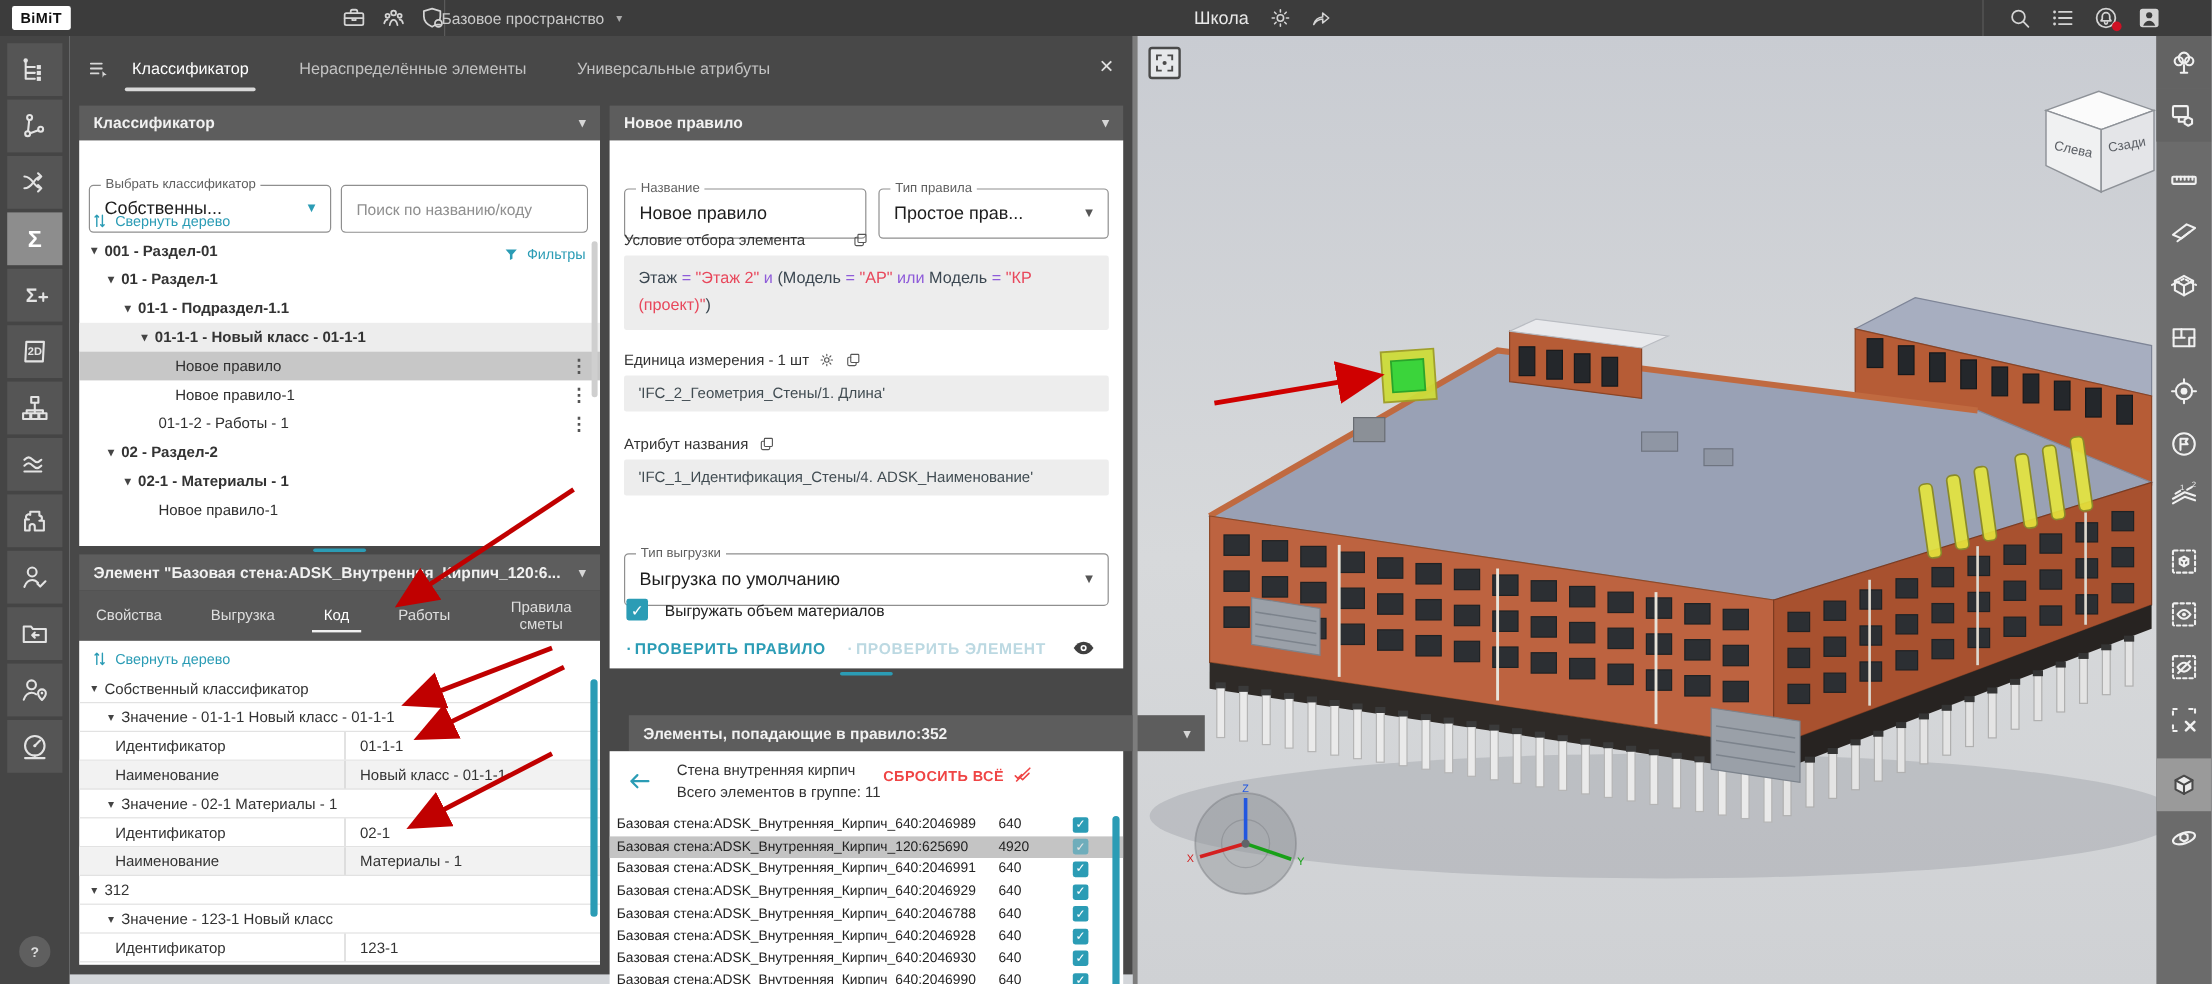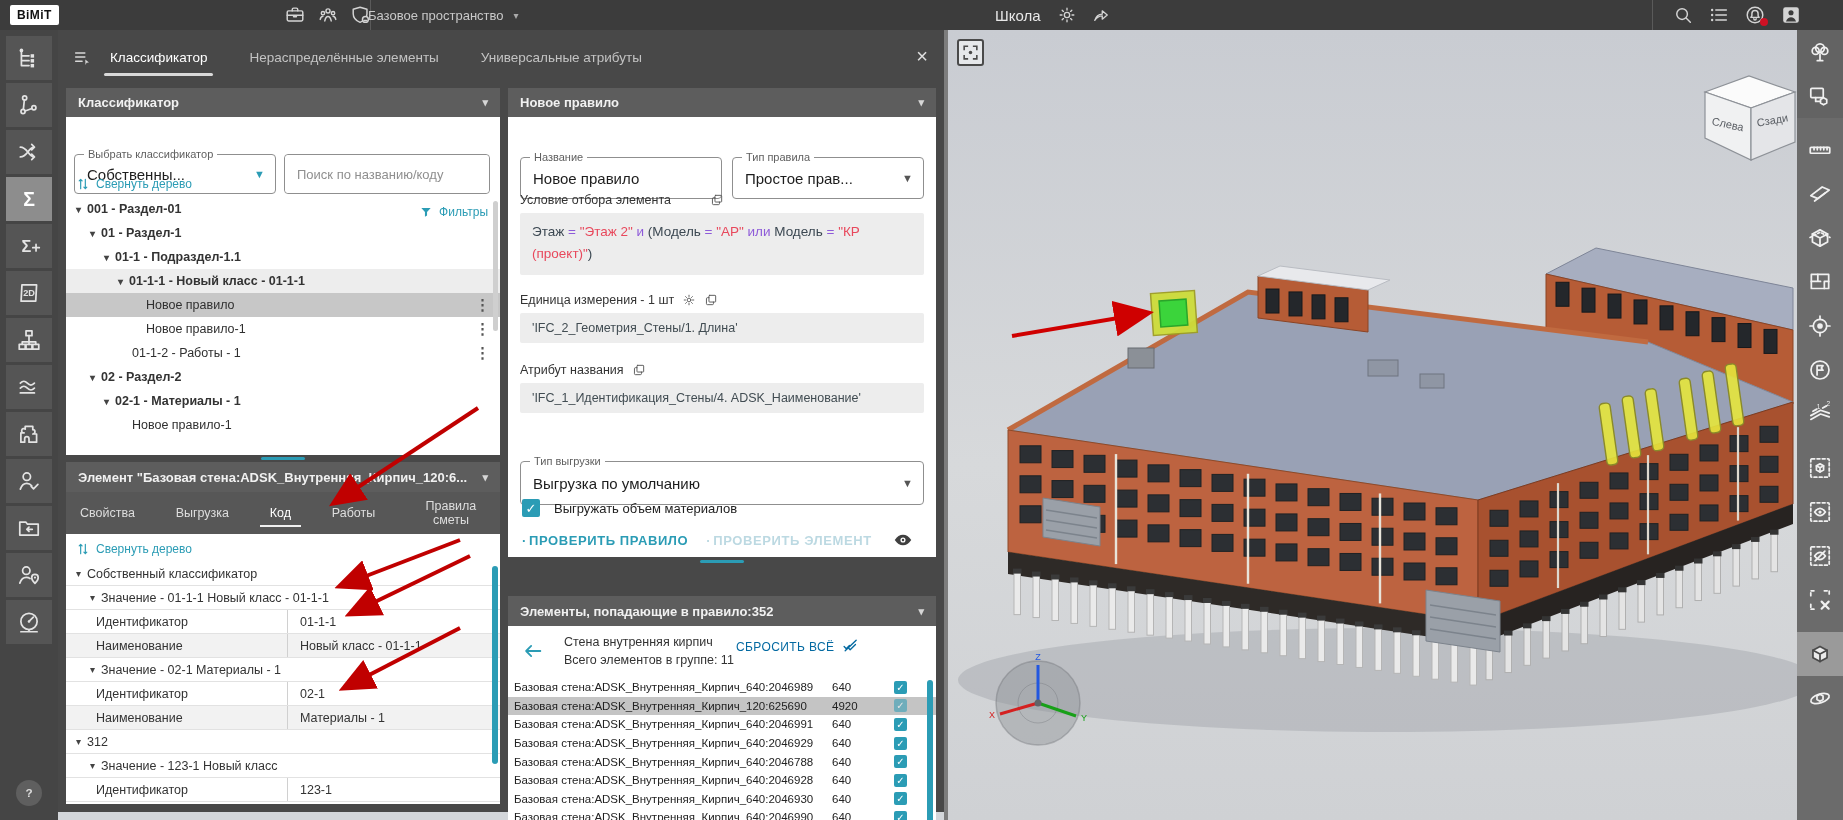--- a/index.html
+++ b/index.html
@@ -97,21 +97,21 @@
   .tbtn.disabled{color:#bcd9e2;cursor:default;}
   .eye-btn{position:absolute;width:22px;height:22px;color:#3f3f3f;cursor:pointer;}
   .eye-btn svg{width:100%;height:100%;}
 
   
   .grp-head{position:absolute;left:0;right:0;top:0;height:50px;}
   .back-arrow{position:absolute;left:14px;top:14px;width:22px;height:22px;color:#2b9cb5;cursor:pointer;}
   .back-arrow svg{width:100%;height:100%;}
   .grp-t1{position:absolute;left:56px;top:9px;font-size:12.5px;color:#333;}
   .grp-t2{position:absolute;left:56px;top:27px;font-size:12.5px;color:#333;}
-  .reset-all{position:absolute;left:228px;top:11px;display:flex;gap:7px;align-items:center;font-size:12px;font-weight:normal;letter-spacing:.4px;color:#0369a1;cursor:pointer;}
+  .reset-all{position:absolute;left:228px;top:11px;display:flex;gap:7px;align-items:center;font-size:12px;font-weight:bold;letter-spacing:.4px;color:#ef4444;cursor:pointer;}
   .reset-all svg{width:17px;height:17px;}
   .erow{position:relative;height:18.6px;display:flex;align-items:center;font-size:11.5px;color:#222;cursor:pointer;}
   .erow.sel{background:#c4c4c4;}
   .erow .elabel{position:absolute;left:6px;white-space:nowrap;}
   .erow .evalue{position:absolute;left:324px;}
   .erow .echk{position:absolute;left:386px;width:13px;height:13px;background:#2b9cb5;border-radius:2px;color:#fff;font-size:10px;display:flex;align-items:center;justify-content:center;}
   .erow.sel .echk{opacity:.55;}
 
   
   .arrows{position:absolute;inset:0;pointer-events:none;z-index:60;}
@@ -553,21 +553,21 @@
           <span class="tbtn disabled">ПРОВЕРИТЬ ЭЛЕМЕНТ</span>
         </div>
         <span class="eye-btn" style="left:384px;top:412px;" id="eye-icon"><svg viewBox="0 0 24 24" fill="none" stroke="currentColor" stroke-width="1.6" stroke-linecap="round" stroke-linejoin="round">
               <path d="M3 12c2.5-3.8 5.5-5.7 9-5.7s6.5 1.9 9 5.7c-2.5 3.8-5.5 5.7-9 5.7S5.5 15.8 3 12z" fill="currentColor" stroke="none"></path>
               <circle cx="12" cy="12" r="2.8" fill="#fff" stroke="none"></circle>
               <circle cx="12" cy="12" r="1.3" fill="currentColor" stroke="none"></circle>
             </svg></span>
       </div>
       <div class="mini-split" style="left:192px;top:472px;"></div>
 
-      <div class="subheader" style="left:0;top:508px;width:428px;height:30px;">
+      <div class="subheader" style="left:16px;top:508px;width:480px;height:30px;">
         <span>Элементы, попадающие в правило:352</span>
         <span class="sh-caret">▾</span>
       </div>
       <div class="whitebox" style="left:0;top:538px;width:428px;height:211px;">
         <div class="grp-head">
           <span class="back-arrow" id="back-icon"><svg viewBox="0 0 24 24" fill="none" stroke="currentColor" stroke-width="1.6" stroke-linecap="round" stroke-linejoin="round">
                 <path d="M20 12H4.5M4.5 12l5.5-5.5M4.5 12l5.5 5.5" stroke-width="2"></path>
               </svg></span>
           <span class="grp-t1">Стена внутренняя кирпич</span>
           <span class="grp-t2">Всего элементов в группе: 11</span>

